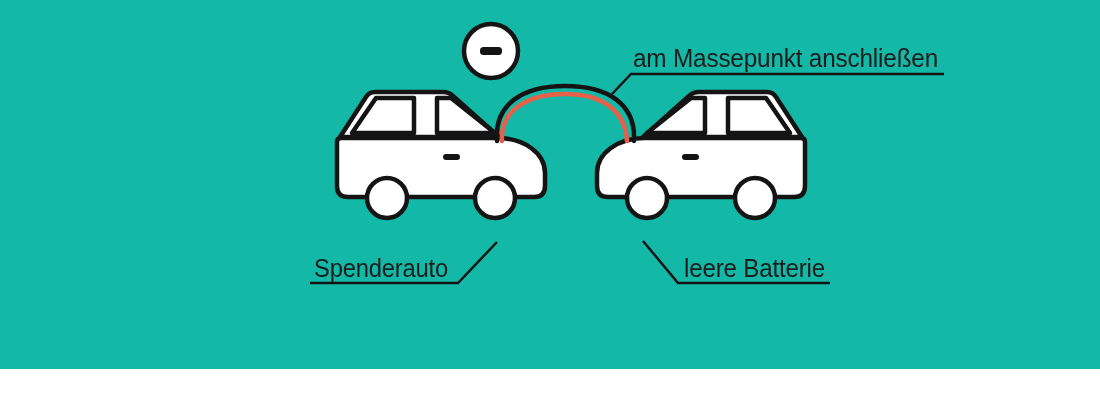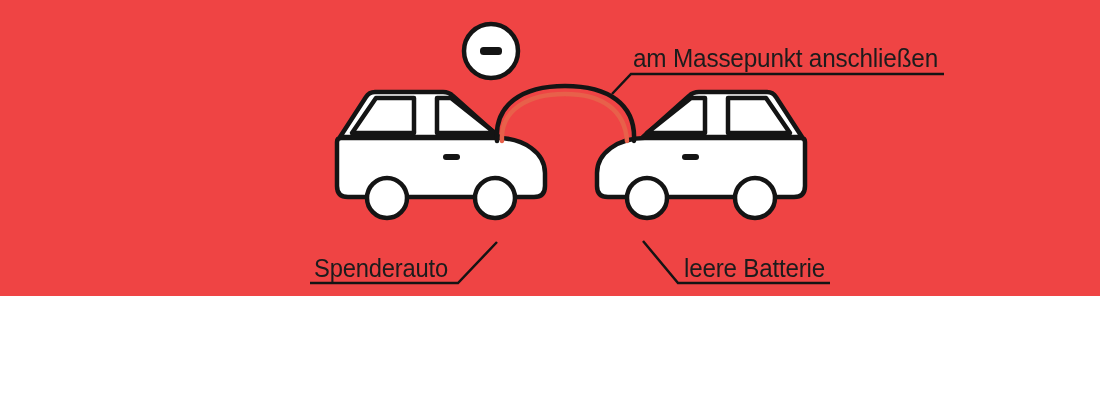--- a/index.html
+++ b/index.html
@@ -3,22 +3,22 @@
 <meta charset="utf-8">
 <style>
   html, body {
     margin: 0;
     padding: 0;
     background: #ffffff;
   }
   .stage {
     position: relative;
     width: 1100px;
-    height: 296px;
-    background: #ef4444;
+    height: 369px;
+    background: #14b8a6;
     overflow: hidden;
   }
   svg.diagram {
     position: absolute;
     inset: 0;
     display: block;
   }
   .outline {
     fill: #ffffff;
     stroke: #141414;

